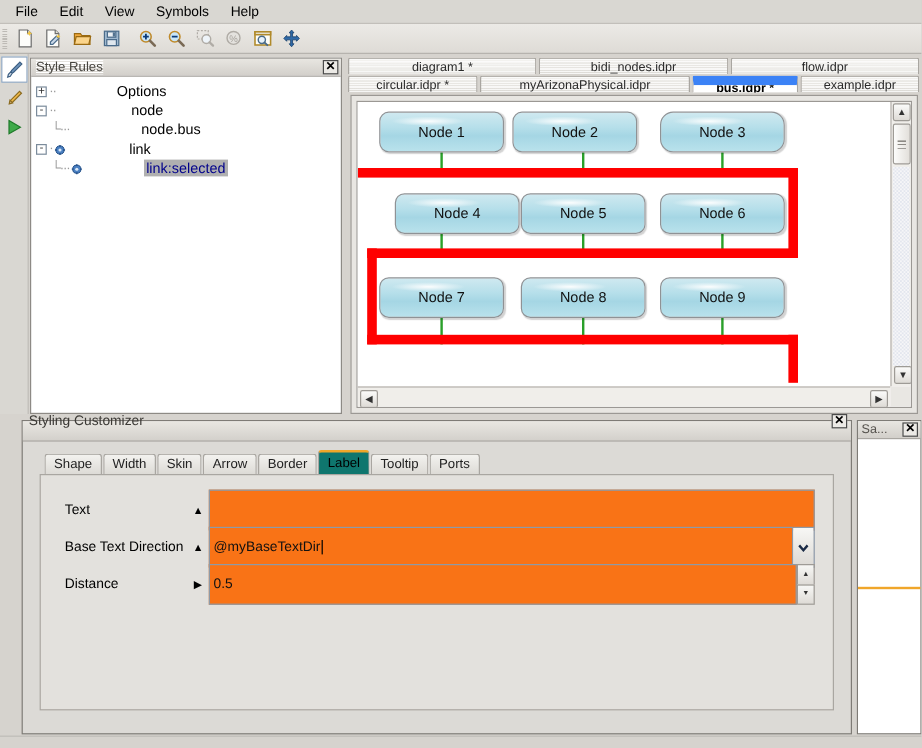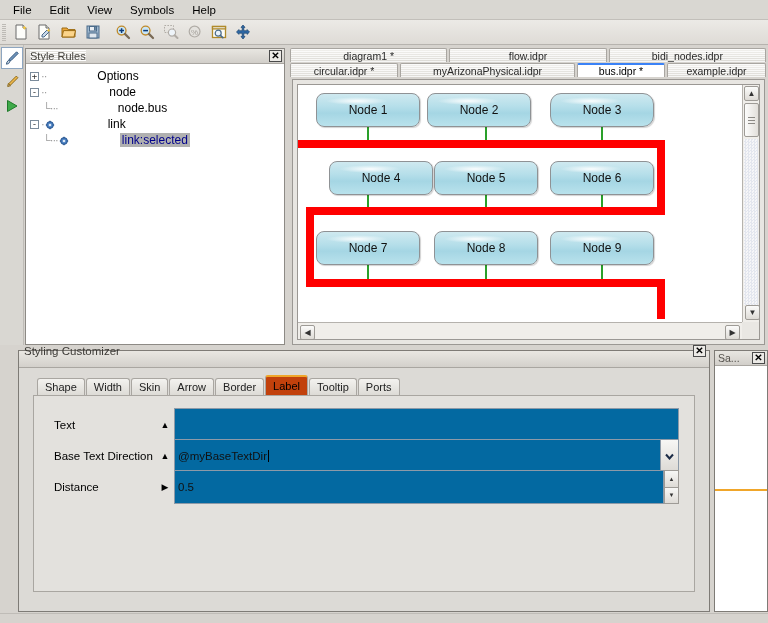--- a/index.html
+++ b/index.html
@@ -105,22 +105,23 @@
     background: linear-gradient(#f2f1ee,#dcdad5);
     border: 1px solid #a9a6a1; border-bottom: none;
     border-radius: 2px 2px 0 0;
     display: flex; align-items: center; justify-content: center;
     font-size: 10.5px; color: #2a2a2a; white-space: nowrap; overflow: hidden;
     background-image: repeating-linear-gradient(to bottom,rgba(255,255,255,.75) 0 1px,transparent 1px 2px),
                       linear-gradient(#f2f1ee,#dcdad5);
   }
   .tab.active {
     background: #fff; background-image: none;
-    border-top: 2px solid #3b82f6;
+    border-top: 8px solid #3b82f6;
     color: #000;
+    font-weight: bold;
   }
   .canvaswrap {
     margin: 2px 3px 0 4px; height: 266px;
     background: #e8e6e2; border: 1px solid #9b9894;
     padding: 4px;
   }
   .canvasinner {
     position: relative; width: 100%; height: 100%;
     background: #fff; border: 1px solid #9b9894; overflow: hidden;
   }
@@ -192,32 +193,32 @@
   .sc-tabs { display: flex; align-items: flex-end; height: 19px; margin: 8px 0 0 18px; }
   .sctab {
     height: 17px; padding: 0 7px;
     background: linear-gradient(#f3f2ef,#dddbd6);
     border: 1px solid #a9a6a1; border-bottom: none;
     border-radius: 3px 3px 0 0;
     display: flex; align-items: center; font-size: 11px; color: #222;
     margin-right: 1px;
   }
   .sctab.active {
-    height: 20px; background: #c2410c; border-top: 2px solid #f0a62a; color: #000;
+    height: 20px; background: #0f766e; border-top: 2px solid #f0a62a; color: #000;
   }
   .sc-body {
     margin: 0 14px; height: 197px;
     background: #e3e1dd; border: 1px solid #a9a6a1;
   }
   .formrow { display: flex; align-items: center; height: 26px; margin: 4px 0 5px 0; }
   .formrow:first-child { margin-top: 16px; }
   .flabel { width: 122px; padding-left: 20px; font-size: 11.5px; }
   .fmark { width: 18px; text-align: center; font-size: 9px; color: #000; }
   .finput {
-    height: 34px; background: #0369a1; border: 1px solid #8d9aa8;
+    height: 34px; background: #f97316; border: 1px solid #8d9aa8;
     font-size: 11.5px; color: #111;
     display: flex; align-items: center; padding: 0 3px;
   }
   .caret {
     display: inline-block; width: 1px; height: 12px; background: #000; margin-left: 1px;
   }
   .combo { display: flex; align-items: stretch; }
   .combo-btn {
     width: 18px; background: linear-gradient(#f7f7f5,#dcd9d4);
     border: 1px solid #8d9aa8; border-left: none;
@@ -415,22 +416,22 @@
         <span class="tlabel sel">link:selected</span>
       </div>
 
     </div>
   </div>
 
   <div class="diagarea">
 
     <div class="tabrow">
       <div class="tab">diagram1 *</div>
+      <div class="tab">bidi_nodes.idpr</div>
       <div class="tab">flow.idpr</div>
-      <div class="tab">bidi_nodes.idpr</div>
     </div>
 
     <div class="tabrow" style="margin-top:1px">
       <div class="tab" style="flex:0 0 108px">circular.idpr *</div>
       <div class="tab" style="flex:0 0 175px">myArizonaPhysical.idpr</div>
       <div class="tab active" style="flex:0 0 88px">bus.idpr *</div>
       <div class="tab">example.idpr</div>
     </div>
 
     <div class="canvaswrap">

